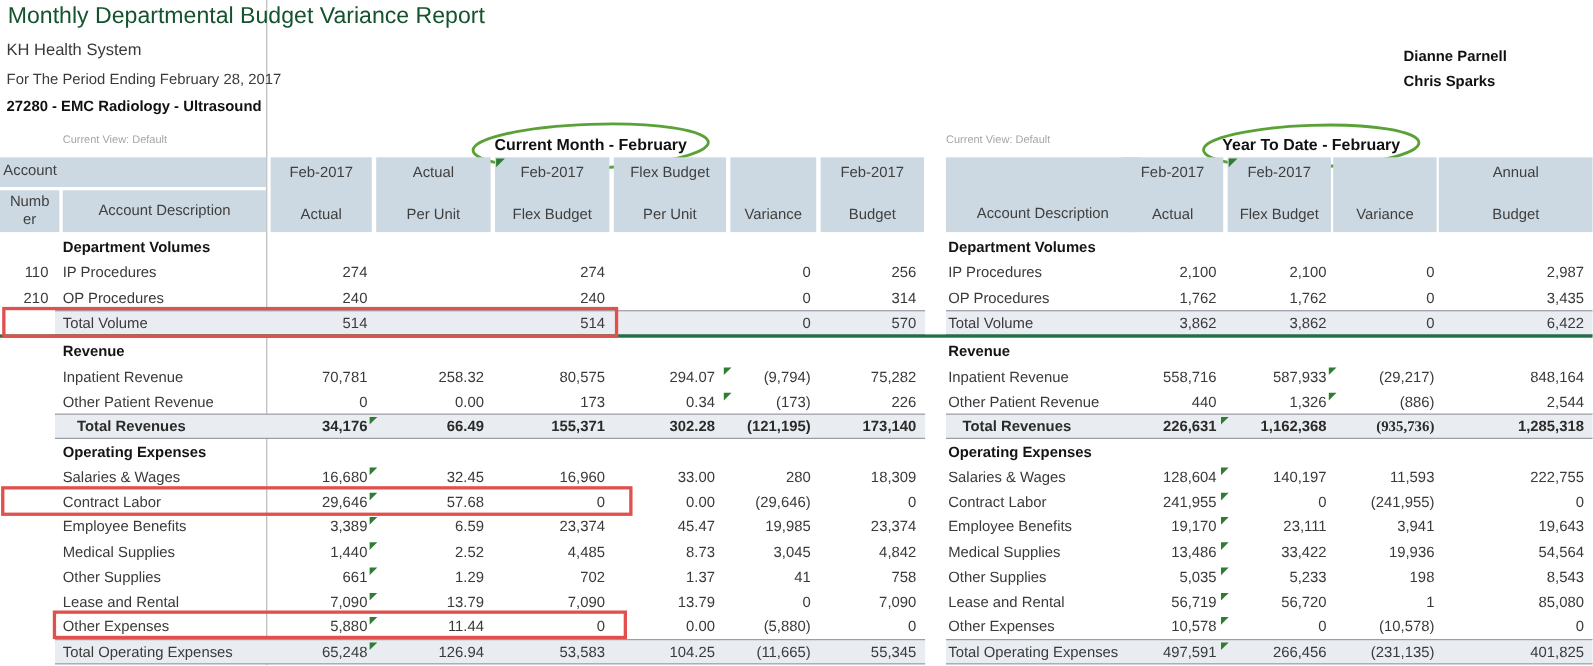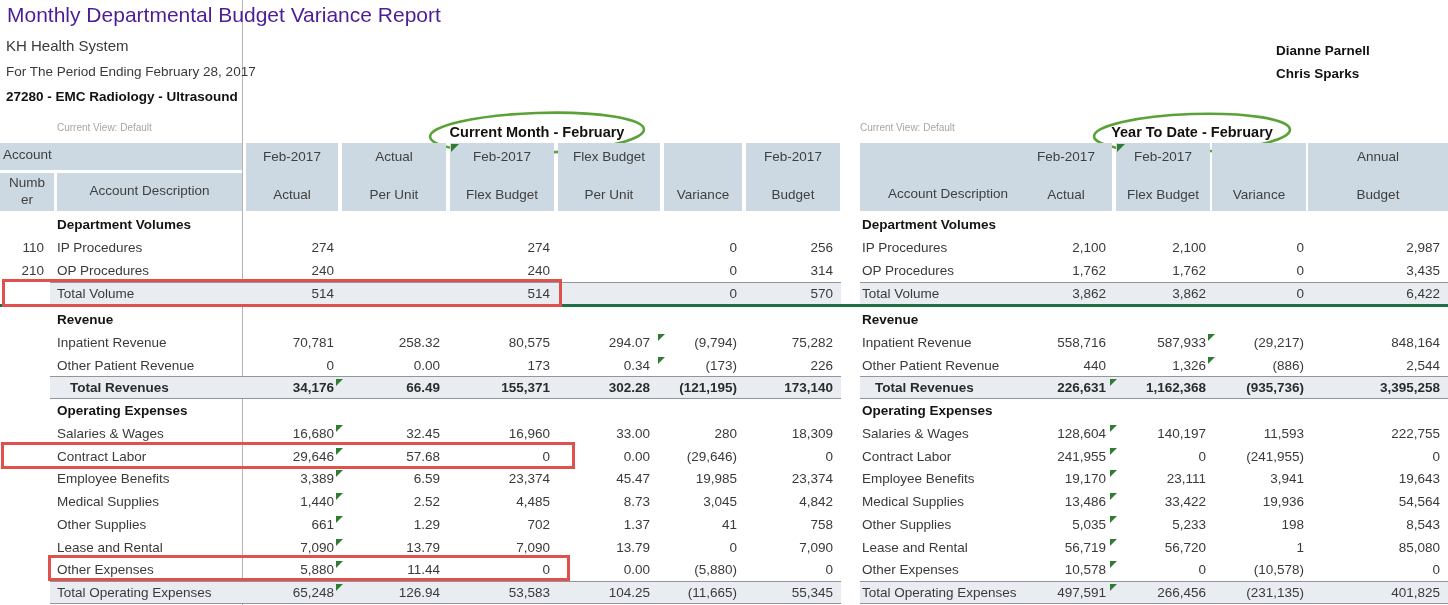--- a/index.html
+++ b/index.html
@@ -1,19 +1,19 @@
 <!DOCTYPE html>
 <html><head>
 <meta charset="utf-8">
 <style>
   html,body{margin:0;padding:0;background:#fff;}
   #canvas{position:relative;width:1448px;height:605px;background:#ffffff;
     font-family:"Liberation Sans",sans-serif;color:#3a3a3a;font-size:13.5px;overflow:hidden;}
   .abs{position:absolute;}
-  .title{left:7px;top:3px;font-size:21px;color:#4c1d95;}
+  .title{left:7px;top:3px;font-size:21px;color:#14532d;}
   .org{left:6px;top:37px;font-size:15px;color:#3a3a3a;}
   .period{left:6px;top:64px;font-size:13.5px;color:#3a3a3a;}
   .dept{left:6px;top:89px;font-size:13.5px;font-weight:bold;color:#111;}
   .preparer{left:1276px;font-size:13.5px;font-weight:bold;color:#111;}
   .p1{top:43px;} .p2{top:66px;}
   .view-label{top:122px;font-size:10px;color:#a6a6a6;}
   .vl-left{left:57px;} .vl-right{left:860px;}
   .callout-title{top:124px;width:210px;text-align:center;font-size:14.5px;font-weight:bold;color:#111;}
   .ct-left{left:432px;} .ct-right{left:1087px;}
   .vline{left:242px;top:0;width:1px;height:605px;background:#b3b3b3;}
@@ -173,22 +173,22 @@
       <div class="abs cell label-cell bold" style="left: 70px; top: 376px; width: 169px; height: 23px;">Total Revenues</div>
       <div class="abs cell label-cell bold" style="left: 875px; top: 376px; width: 163px; height: 23px;">Total Revenues</div>
       <div class="abs cell num-cell bold" style="left: 246px; top: 376px; width: 92px; height: 23px; padding-right: 4px;">34,176<span class="tri" style="right: -5px;"></span></div>
       <div class="abs cell num-cell bold" style="left: 342px; top: 376px; width: 104px; height: 23px; padding-right: 6px;">66.49</div>
       <div class="abs cell num-cell bold" style="left: 450px; top: 376px; width: 104px; height: 23px; padding-right: 4px;">155,371</div>
       <div class="abs cell num-cell bold" style="left: 558px; top: 376px; width: 102px; height: 23px; padding-right: 10px;">302.28</div>
       <div class="abs cell num-cell bold" style="left: 664px; top: 376px; width: 78px; height: 23px; padding-right: 5px;">(121,195)</div>
       <div class="abs cell num-cell bold" style="left: 746px; top: 376px; width: 94px; height: 23px; padding-right: 7px;">173,140</div>
       <div class="abs cell num-cell bold" style="left: 1020px; top: 376px; width: 92px; height: 23px; padding-right: 6px;">226,631<span class="tri" style="right: -5px;"></span></div>
       <div class="abs cell num-cell bold" style="left: 1116px; top: 376px; width: 94px; height: 23px; padding-right: 4px;">1,162,368</div>
-      <div class="abs cell num-cell bold" style="left: 1212px; top: 376px; width: 94px; height: 39px; padding-right: 2px;">(935,736)</div>
-      <div class="abs cell num-cell bold" style="left: 1308px; top: 376px; width: 140px; height: 23px; padding-right: 8px;">3,395,258</div>
+      <div class="abs cell num-cell bold" style="left: 1212px; top: 376px; width: 94px; height: 39px; padding-right: 2px; font-family: Liberation Serif, serif;">(935,736)</div>
+      <div class="abs cell num-cell bold" style="left: 1308px; top: 376px; width: 140px; height: 23px; padding-right: 8px;">1,285,318</div>
       <div class="abs cell label-cell" style="left: 57px; top: 399px; width: 230px; height: 23px; font-weight: bold; color: rgb(20, 20, 20);">Operating Expenses</div>
       <div class="abs cell label-cell" style="left: 862px; top: 399px; width: 176px; height: 23px; font-weight: bold; color: rgb(20, 20, 20);">Operating Expenses</div>
       <div class="abs cell label-cell" style="left: 57px; top: 422px; width: 182px; height: 23px;">Salaries &amp; Wages</div>
       <div class="abs cell label-cell" style="left: 862px; top: 422px; width: 176px; height: 23px;">Salaries &amp; Wages</div>
       <div class="abs cell num-cell" style="left: 246px; top: 422px; width: 92px; height: 23px; padding-right: 4px;">16,680<span class="tri" style="right: -5px;"></span></div>
       <div class="abs cell num-cell" style="left: 342px; top: 422px; width: 104px; height: 23px; padding-right: 6px;">32.45</div>
       <div class="abs cell num-cell" style="left: 450px; top: 422px; width: 104px; height: 23px; padding-right: 4px;">16,960</div>
       <div class="abs cell num-cell" style="left: 558px; top: 422px; width: 102px; height: 23px; padding-right: 10px; text-align: right;">33.00</div>
       <div class="abs cell num-cell" style="left: 664px; top: 422px; width: 78px; height: 23px; padding-right: 5px;">280</div>
       <div class="abs cell num-cell" style="left: 746px; top: 422px; width: 94px; height: 23px; padding-right: 7px;">18,309</div>

